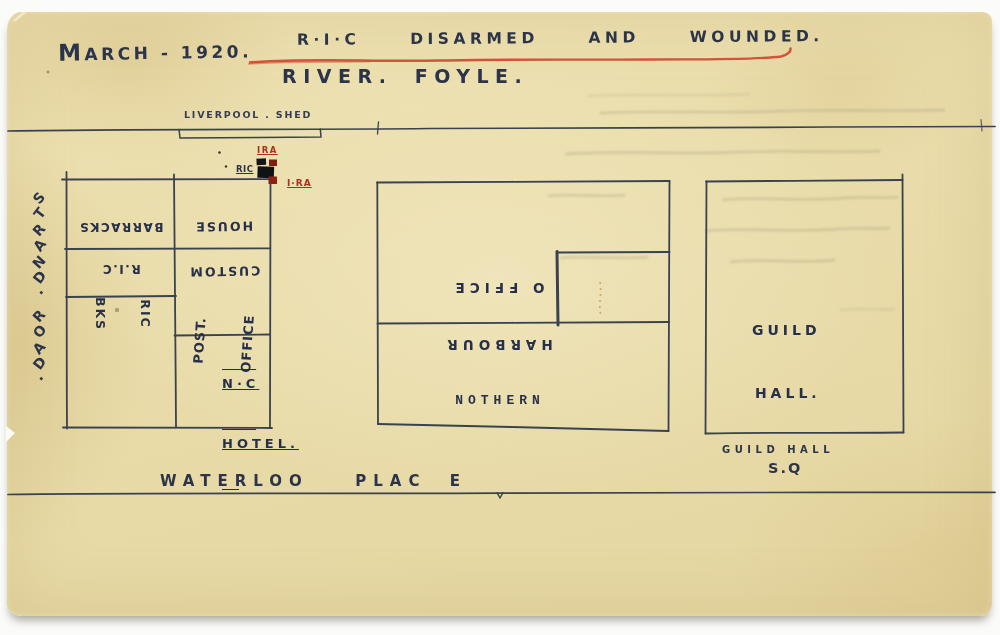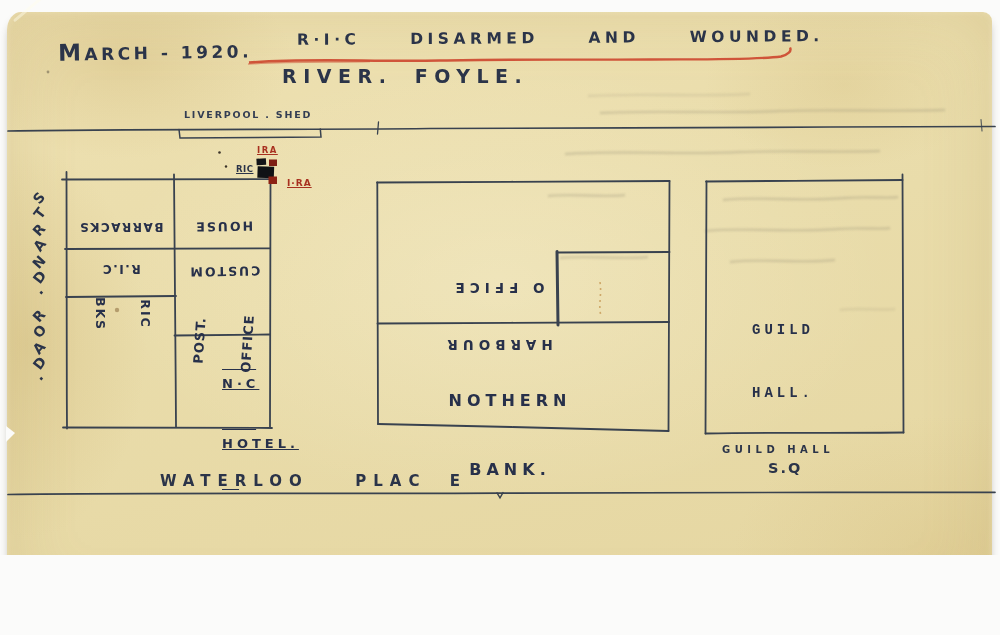--- a/index.html
+++ b/index.html
@@ -1,16 +1,16 @@
 <!DOCTYPE html>
 <html><head>
 <meta charset="utf-8">
 <style>
   html,body{margin:0;padding:0;background:#fbfbfa;}
-  .stage{position:relative;width:1000px;height:555px;overflow:hidden;
+  .stage{position:relative;width:1000px;height:635px;overflow:hidden;
          font-family:"DejaVu Sans",sans-serif;}
   .paper{position:absolute;left:7px;top:12px;width:985px;height:604px;
     border-radius:14px 9px 11px 16px / 18px 9px 13px 11px;
     background:
       radial-gradient(240px 140px at 12% 8%, rgba(205,180,115,.35), transparent 70%),
       radial-gradient(300px 200px at 95% 90%, rgba(210,185,120,.30), transparent 70%),
       radial-gradient(520px 300px at 50% 45%, rgba(255,250,228,.28), transparent 75%),
       radial-gradient(200px 120px at 85% 12%, rgba(208,184,118,.26), transparent 70%),
       radial-gradient(160px 260px at 2% 55%, rgba(200,172,105,.30), transparent 75%),
       linear-gradient(168deg,#eee1b2 0%,#e9dcaa 45%,#e5d6a1 100%);
@@ -38,22 +38,22 @@
   .sr-letter:nth-child(even){transform:rotate(-53deg) translateX(1px);}
   .sr-letter.dot{height:9px;line-height:9px;}
   .sr-letter.sp{height:13px;}
   .bldg{text-align:center;font-weight:700;color:#27304a;}
   .b-barracks{left:70px;top:192px;width:102px;font-size:12px;letter-spacing:1.5px;line-height:14px;transform:rotate(180deg);}
   .b-custom{left:179px;top:189px;width:90px;font-size:12.5px;letter-spacing:2px;line-height:15px;transform:rotate(179deg);}
   .b-ricbks{left:94px;top:254px;width:58px;font-size:12.5px;letter-spacing:2px;line-height:15px;transform:rotate(90deg);}
   .b-post{left:181px;top:278px;width:86px;font-size:13px;letter-spacing:1px;line-height:16px;transform:rotate(-86deg);}
   .b-nc{left:222px;top:334px;font-size:13px;letter-spacing:4px;line-height:20px;text-align:left;font-weight:700;text-decoration:underline;}
   .b-harbour{left:420px;top:240px;width:155px;font-size:13.5px;letter-spacing:5px;line-height:19px;transform:rotate(180deg);}
-  .b-nothern{left:430px;top:343px;width:160px;font-size:16px;letter-spacing:5px;line-height:23px;}
-  .b-guild{left:752px;top:278px;font-size:14px;letter-spacing:4px;line-height:21px;text-align:center;font-weight:700;font-family:Liberation Mono, monospace;}
+  .b-nothern{left:420px;top:343px;width:160px;font-size:13px;letter-spacing:5px;line-height:23px;font-family:Liberation Mono, monospace;}
+  .b-guild{left:752px;top:278px;font-size:14px;letter-spacing:4px;line-height:21px;text-align:right;font-weight:700;}
   .mk{position:absolute;font-weight:700;text-decoration:underline;}
   .mk-ira-top{left:257px;top:145px;font-size:8.5px;color:#a8301f;letter-spacing:1.5px;}
   .mk-ric{left:236px;top:164px;font-size:8.5px;color:#2b3449;letter-spacing:.5px;}
   .mk-ira-bot{left:247px;top:178px;font-size:9px;color:#a8301f;letter-spacing:1px;padding-left:40px;}
   .line{display:block;}
 </style>
 </head>
 <body>
 
 <div class="stage">
@@ -167,21 +167,20 @@
   <div class="hand bldg b-nc">
     <span class="line">N·C</span>
     <span class="line">HOTEL.</span>
   </div>
   <div class="hand bldg b-harbour">
     <span class="line">HARBOUR</span>
     <span class="line">O FFICE</span>
   </div>
   <div class="hand bldg b-nothern">
     <span class="line">NOTHERN</span>
-    <span class="line">BANK.</span>
   </div>
   <div class="hand bldg b-guild">
     <span class="line">GUILD</span>
     <span class="line">HALL.</span>
   </div>
 
   <div class="mk mk-ira-top">IRA</div>
   <div class="mk mk-ric">RIC</div>
   <div class="mk mk-ira-bot">I·RA</div>
 

